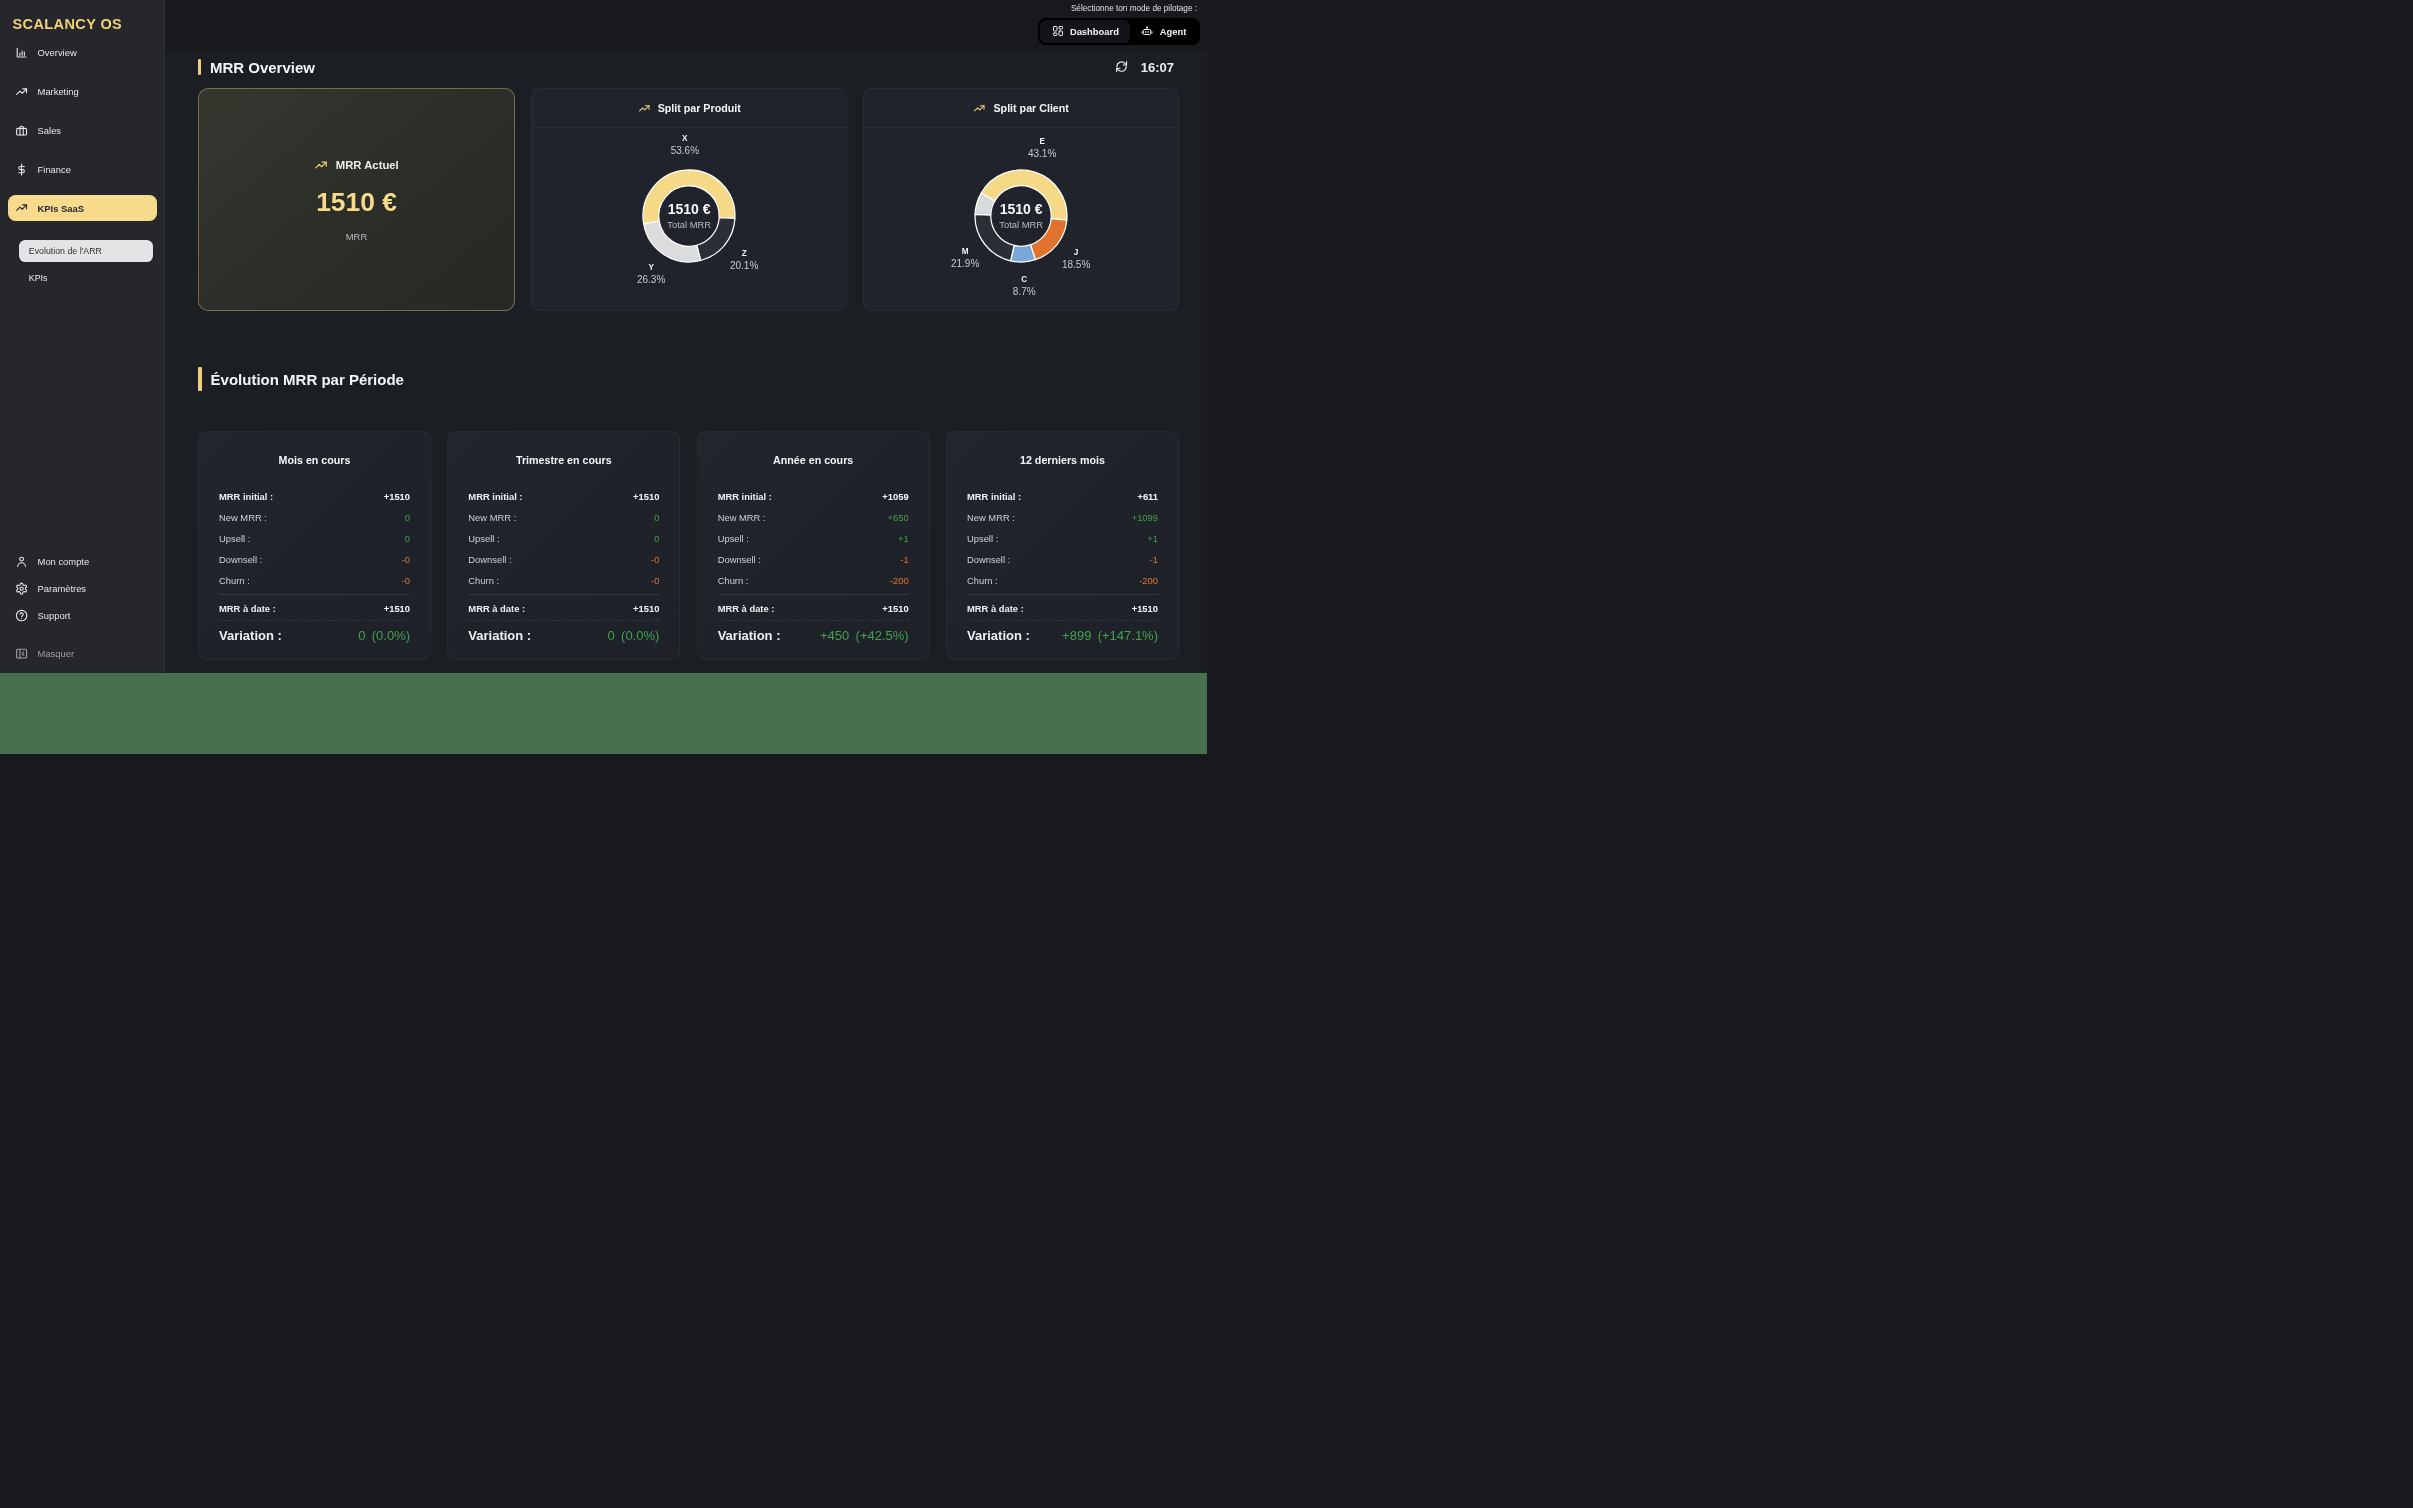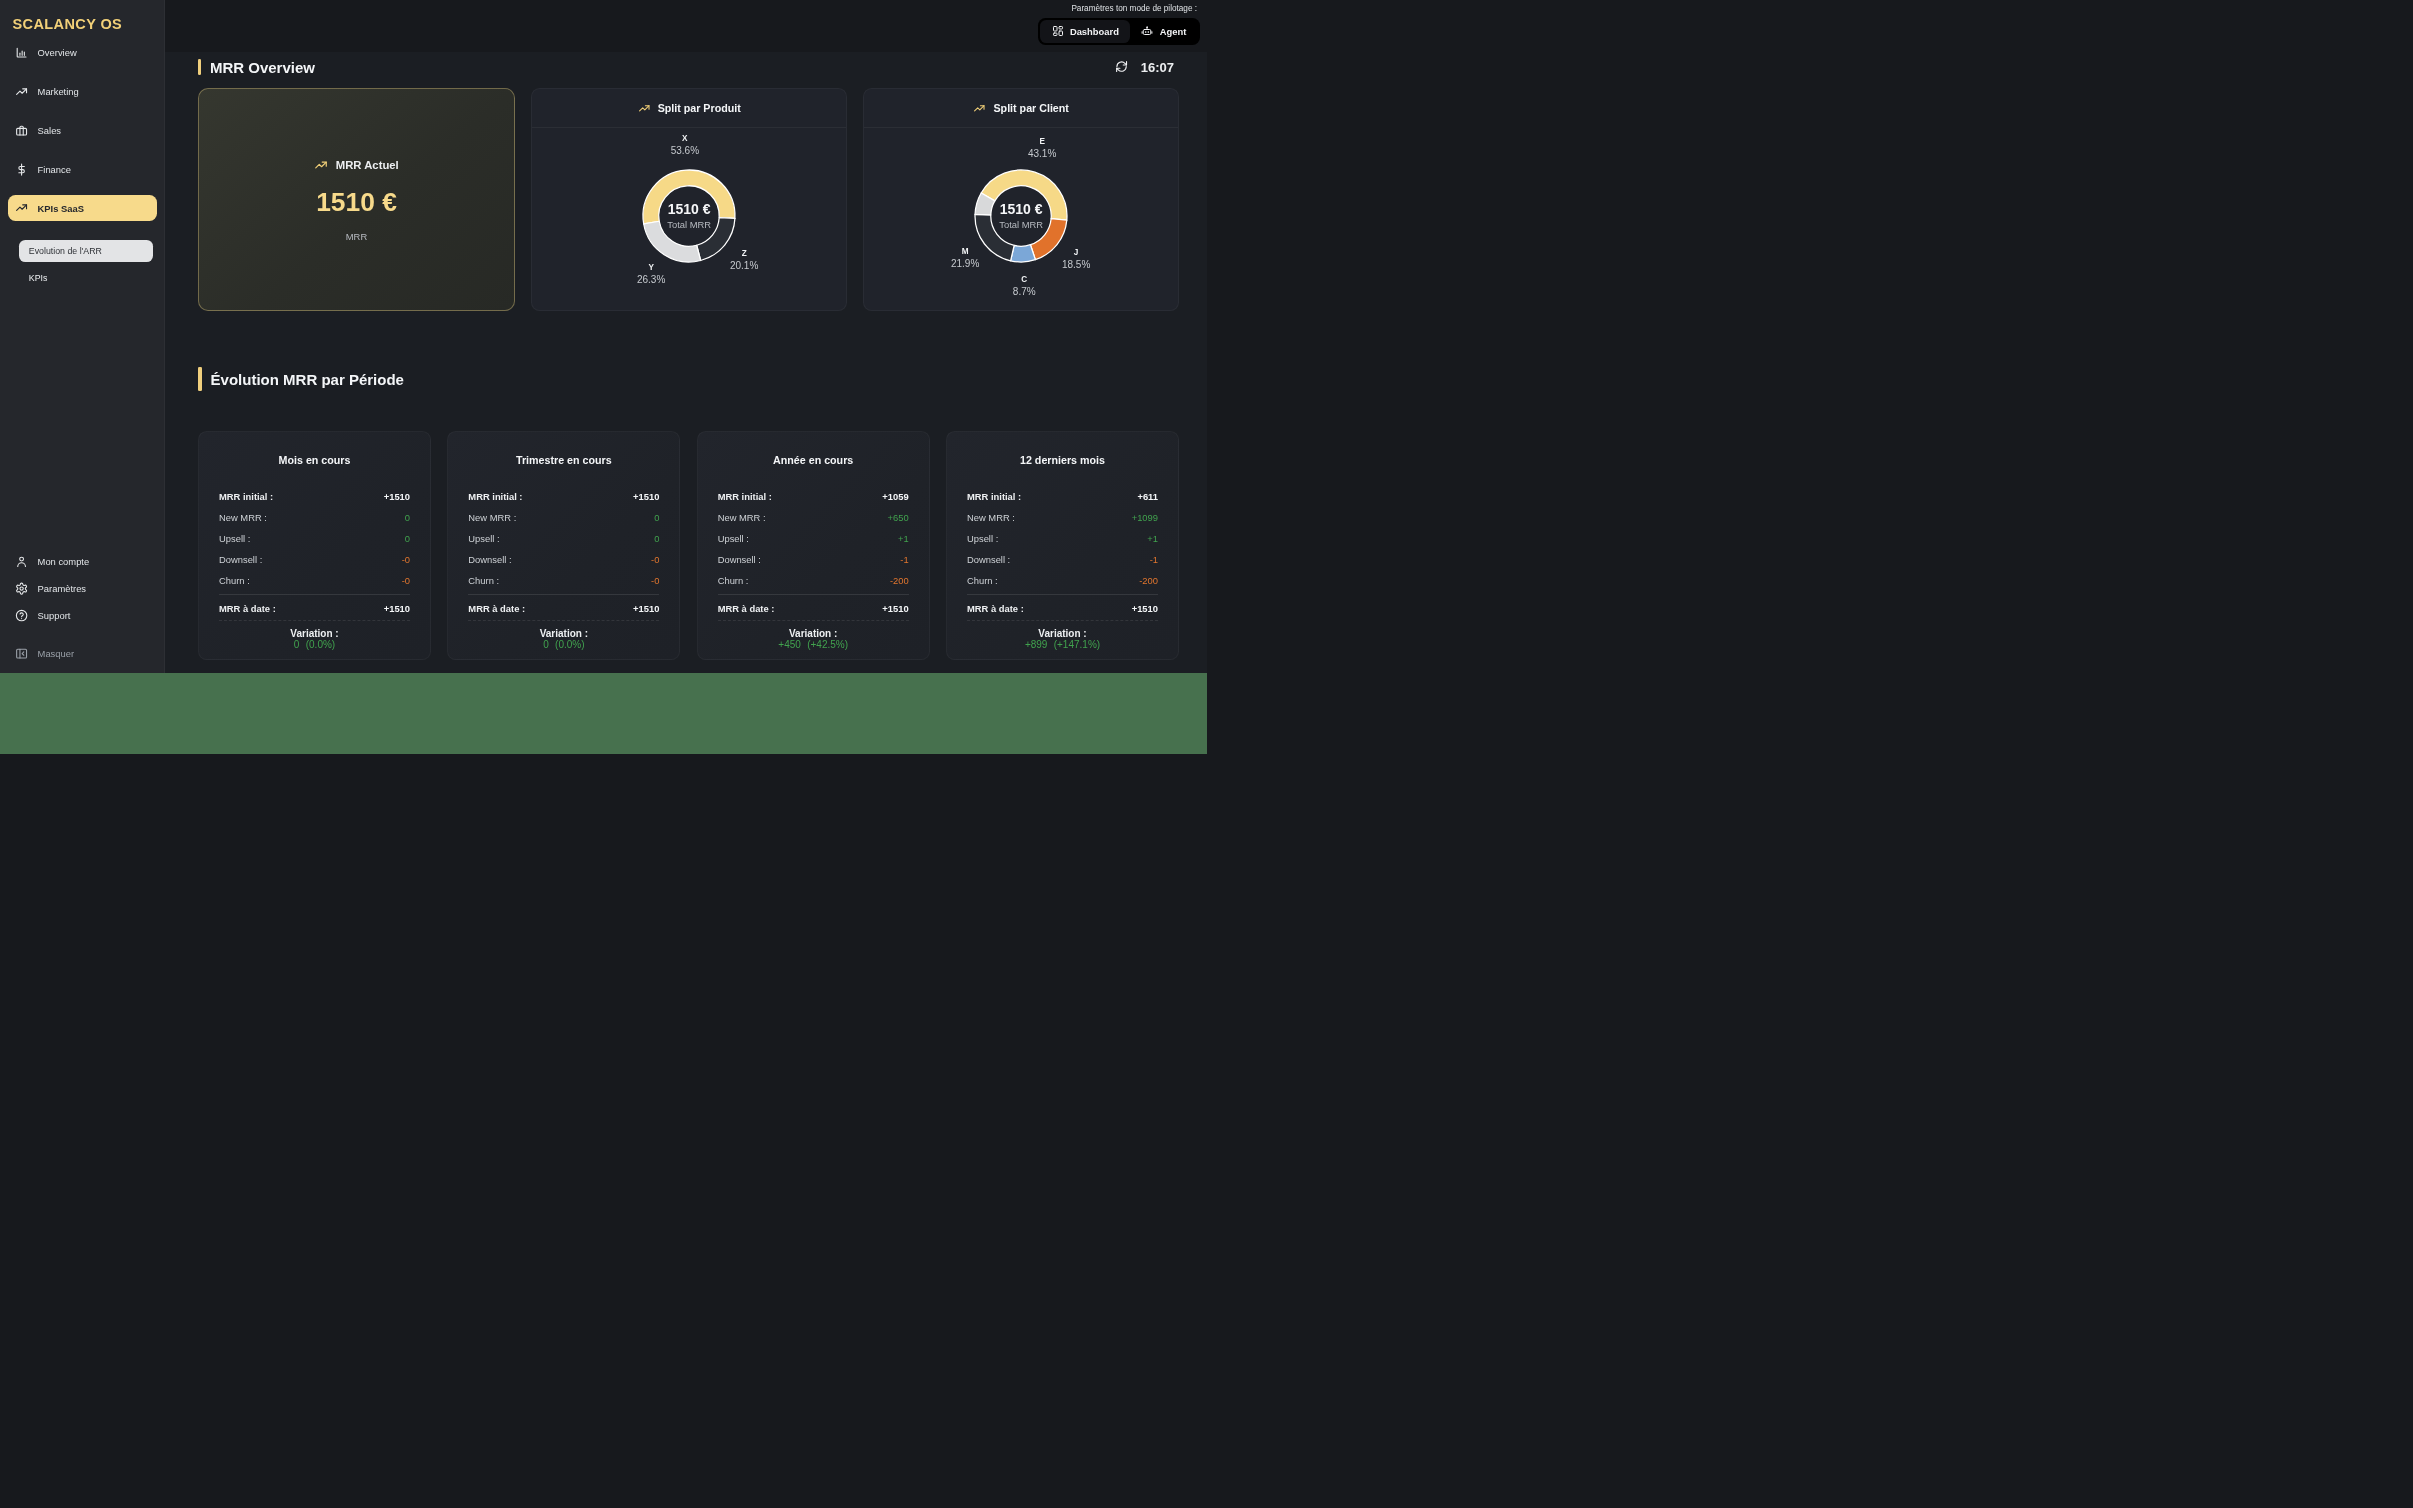--- a/index.html
+++ b/index.html
@@ -111,21 +111,21 @@
   .rows { margin-top:20px; }
   .m-row { display:flex; justify-content:space-between; align-items:center; padding:5px 0; font-size:9.4px; }
   .m-label { color:#ced2d6; }
   .m-label.b { color:#eef0f2; font-weight:bold; }
   .m-val.bold { color:#f5f7f9; font-weight:bold; }
   .m-val.green { color:#41a24e; }
   .m-val.orange { color:#e0752e; }
   .div-solid { border-top:0.6px solid rgba(255,255,255,0.10); margin-top:3.8px; }
   .div-dash { border-top:0.6px dashed rgba(255,255,255,0.09); }
   .total-row { padding:7.5px 0 6.3px; }
-  .vari-row { padding:6.3px 0; font-size:10px;flex-direction:column; }
+  .vari-row { padding:6.3px 0; font-size:13px; }
   .vari-val { color:#41a24e; display:flex; gap:6.3px; }
 
   .footer-band { height:81px; background:#47714e; }
 </style>
 </head>
 <body>
 
 <div class="app">
 
   <div class="sidebar">
@@ -225,21 +225,21 @@
               <path d="M16 15l-3-3 3-3"></path>
             </svg>
         </span>
         <span>Masquer</span>
       </div>
     </div>
   </div>
 
   <div class="main">
     <div class="topbar">
-      <div class="mode-prompt">Paramètres ton mode de pilotage :</div>
+      <div class="mode-prompt">Sélectionne ton mode de pilotage :</div>
       <div class="mode-switch">
         <div class="mode-btn active">
           <span class="icn">
             <svg class="ic" viewBox="0 0 24 24" width="12" height="12">
                 <rect x="3" y="3" width="7" height="9" rx="1.5"></rect>
                 <rect x="14" y="3" width="7" height="5" rx="1.5"></rect>
                 <rect x="14" y="12" width="7" height="9" rx="1.5"></rect>
                 <rect x="3" y="16" width="7" height="5" rx="1.5"></rect>
               </svg>
           </span>

